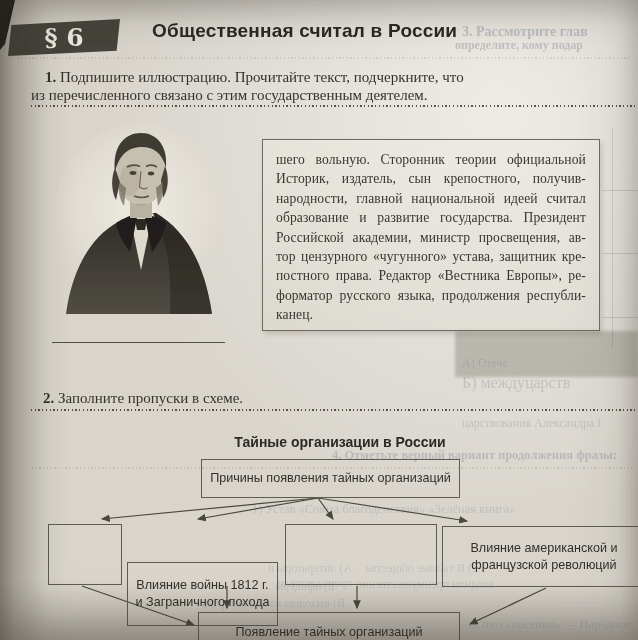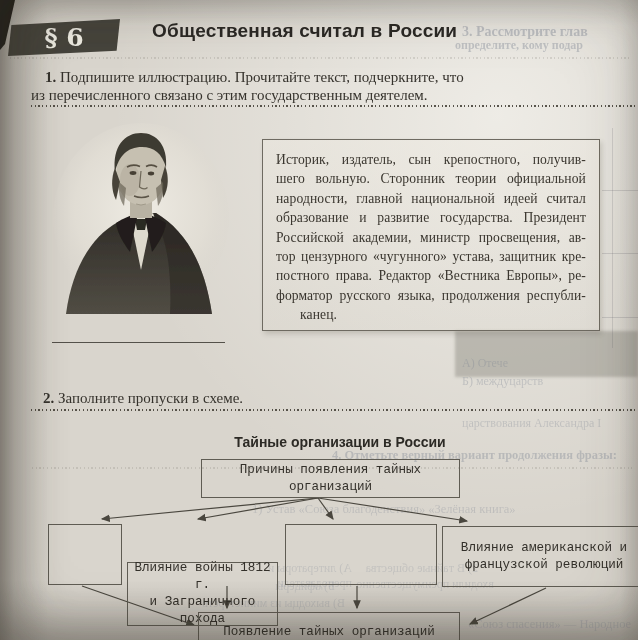--- a/index.html
+++ b/index.html
@@ -44,50 +44,50 @@
   .answer-line{position:absolute;left:52px;top:342px;width:173px;height:1px;background:#54514a;}
 
   
   .desc-box{position:absolute;left:262px;top:139px;width:338px;height:192px;
     border:1.5px solid #6e6a61;box-sizing:border-box;
     background:linear-gradient(180deg, rgba(238,234,225,0.40), rgba(216,212,201,0.18));
     box-shadow:2px 3px 5px rgba(60,54,44,0.18);
     padding:10px 13px 0 13px;}
   .desc-line{font-size:13.6px;line-height:19.4px;color:#3a362f;
     text-align:justify;text-align-last:justify;letter-spacing:0.1px;}
-  .desc-line.last{text-align-last:left;margin-left:24px;}
+  .desc-line.last{text-align-last:left;}
 
   
   .bleed{position:absolute;color:#767e8e;font-family:"Liberation Serif", serif;pointer-events:none;filter:blur(0.4px);}
   .bleed.mirror{transform:scaleX(-1);}
   .bleed-img{position:absolute;left:455px;top:331px;width:183px;height:46px;
     background:rgba(146,143,133,0.5);filter:blur(1.6px);}
   .bleed-line{position:absolute;height:1px;background:rgba(90,92,102,0.20);}
   .bleed-vline{position:absolute;width:1px;background:rgba(90,92,102,0.18);}
 
   
   .scheme-title{position:absolute;left:42px;right:0;top:434px;text-align:center;
     font-family:"Liberation Sans", sans-serif;font-weight:bold;font-size:14px;color:#2c2a25;}
   .sbox{position:absolute;border:1.4px solid #5f5c53;box-sizing:border-box;
     display:flex;align-items:center;justify-content:center;text-align:center;
-    font-family:Liberation Mono, monospace;font-size:12.6px;color:#33302a;
+    font-family:Liberation Sans, sans-serif;font-size:12.6px;color:#33302a;
     white-space:pre-line;line-height:17px;z-index:4;}
   .arrows{position:absolute;left:0;top:0;z-index:3;}
 </style>
 </head>
 <body>
 
 <div class="page">
 
   <div class="bleed" style="left:462px;top:24px;width:170px;font-size:14px;font-weight:bold;opacity:0.38;">3. Рассмотрите глав</div>
   <div class="bleed" style="left:455px;top:38px;width:180px;font-size:12px;font-weight:bold;opacity:0.36;">определите, кому подар</div>
   <div class="dots faint" style="left:10px;top:57px;width:620px;"></div>
   <div class="bleed-img"></div>
   <div class="bleed" style="left:462px;top:356px;font-size:12px;opacity:0.30;">А) Отече</div>
-  <div class="bleed" style="left:462px;top:374px;font-size:12px;opacity:0.30;">Б) междуцарств</div>
+  <div class="bleed" style="left:462px;top:374px;font-size:16px;opacity:0.30;">Б) междуцарств</div>
   <div class="bleed" style="left:462px;top:416px;font-size:12px;opacity:0.28;">царствования Александра I</div>
   <div class="bleed" style="left:332px;top:448px;width:310px;font-size:12.5px;font-weight:bold;opacity:0.34;">4. Отметьте верный вариант продолжения фразы:</div>
   <div class="dots faint" style="left:32px;top:467px;width:600px;"></div>
   <div class="bleed" style="left:252px;top:502px;width:390px;font-size:12.5px;opacity:0.26;">1) Устав «Союза благоденствия»      «Зелёная книга»</div>
   <div class="bleed mirror" style="left:192px;top:561px;width:160px;font-size:12px;opacity:0.22;">А) литераторы и преподаватели</div>
   <div class="bleed mirror" style="left:255px;top:579px;width:80px;font-size:12px;opacity:0.22;">Б) офицеры</div>
   <div class="bleed mirror" style="left:185px;top:596px;width:160px;font-size:12px;opacity:0.22;">В) выходцы из министерств</div>
   <div class="bleed mirror" style="left:348px;top:561px;width:130px;font-size:12px;opacity:0.22;">2) В тайные общества</div>
   <div class="bleed mirror" style="left:344px;top:577px;width:150px;font-size:12px;opacity:0.22;">входили преимущественно</div>
   <div class="bleed" style="left:468px;top:617px;width:170px;font-size:12.5px;opacity:0.26;">«Союз спасения» — Народное</div>
@@ -145,22 +145,22 @@
       <ellipse cx="83" cy="55" rx="3.4" ry="1.9" fill="#464035"></ellipse>
       <ellipse cx="101" cy="55.5" rx="3.2" ry="1.9" fill="#464035"></ellipse>
       <path d="M91,53 L89.5,69 q4.5,3.5 8,0.5" stroke="#6e6759" stroke-width="1.2" fill="none"></path>
       <path d="M84,78 q7.5,3 15,0" stroke="#5c5548" stroke-width="1.4" fill="none"></path>
       <path d="M86,86 q5,2 10,0" stroke="#8a8374" stroke-width="1" fill="none" opacity="0.6"></path>
     </g>
   </svg>
   <div class="answer-line"></div>
 
   <div class="desc-box">
+    <div class="desc-line">шего вольную. Сторонник теории официальной</div>
     <div class="desc-line">Историк, издатель, сын крепостного, получив-</div>
-    <div class="desc-line">шего вольную. Сторонник теории официальной</div>
     <div class="desc-line">народности, главной национальной идеей считал</div>
     <div class="desc-line">образование и развитие государства. Президент</div>
     <div class="desc-line">Российской академии, министр просвещения, ав-</div>
     <div class="desc-line">тор цензурного «чугунного» устава, защитник кре-</div>
     <div class="desc-line">постного права. Редактор «Вестника Европы», ре-</div>
     <div class="desc-line">форматор русского языка, продолжения республи-</div>
     <div class="desc-line last">канец.</div>
   </div>
 
   <div class="task-line" style="left:43px;top:390px;">

